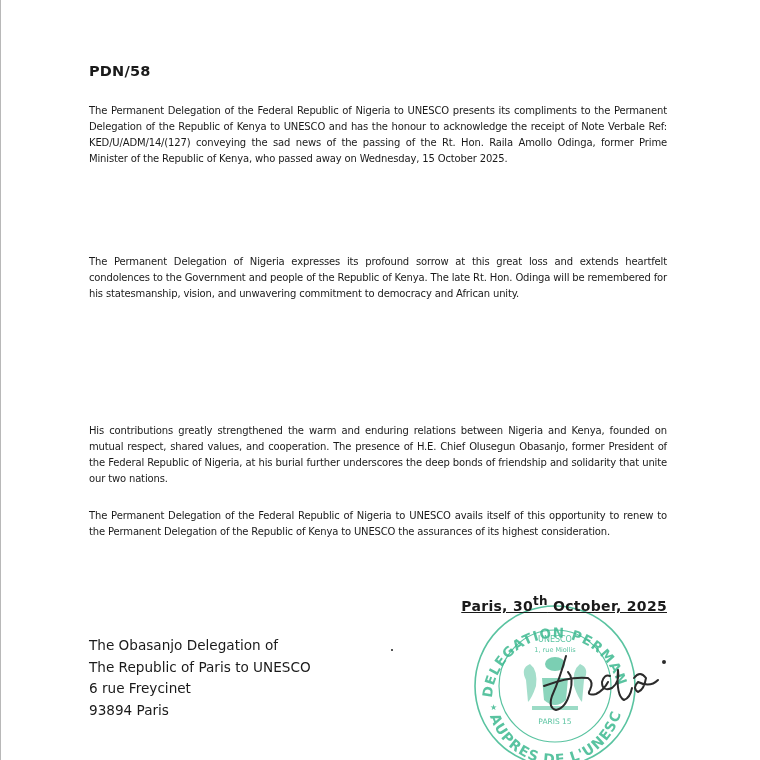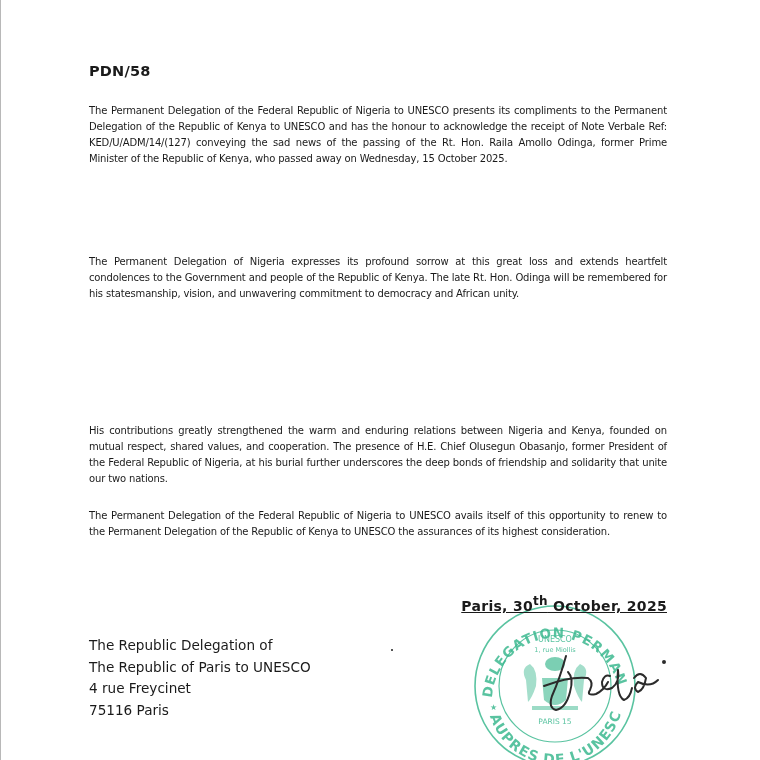--- a/index.html
+++ b/index.html
@@ -112,24 +112,24 @@
   <div class="ref">PDN/58</div>
 
   <p class="para p1">The Permanent Delegation of the Federal Republic of Nigeria to UNESCO presents its compliments to the Permanent Delegation of the Republic of Kenya to UNESCO and has the honour to acknowledge the receipt of Note Verbale Ref: KED/U/ADM/14/(127) conveying the sad news of the passing of the Rt. Hon. Raila Amollo Odinga, former Prime Minister of the Republic of Kenya, who passed away on Wednesday, 15 October 2025.</p>
   <p class="para p2">The Permanent Delegation of Nigeria expresses its profound sorrow at this great loss and extends heartfelt condolences to the Government and people of the Republic of Kenya. The late Rt. Hon. Odinga will be remembered for his statesmanship, vision, and unwavering commitment to democracy and African unity.</p>
   <p class="para p3">His contributions greatly strengthened the warm and enduring relations between Nigeria and Kenya, founded on mutual respect, shared values, and cooperation. The presence of H.E. Chief Olusegun Obasanjo, former President of the Federal Republic of Nigeria, at his burial further underscores the deep bonds of friendship and solidarity that unite our two nations.</p>
   <p class="para p4">The Permanent Delegation of the Federal Republic of Nigeria to UNESCO avails itself of this opportunity to renew to the Permanent Delegation of the Republic of Kenya to UNESCO the assurances of its highest consideration.</p>
 
   <div class="date"><span>Paris, 30</span><sup>th</sup><span> October, 2025</span></div>
 
   <div class="address">
-    <div>The Republic Delegation of</div>
+    <div>The Obasanjo Delegation of</div>
     <div>The Republic of Paris to UNESCO</div>
-    <div>4 rue Freycinet</div>
-    <div>75116 Paris</div>
+    <div>6 rue Freycinet</div>
+    <div>93894 Paris</div>
   </div>
 </div>
 
 <div class="stray-dot"></div>
 
 <svg class="stamp" viewBox="0 0 170 170" xmlns="http://www.w3.org/2000/svg">
   <defs>
     <path id="arcTop" d="M 22 100 A 64 64 0 0 1 148 88" fill="none"></path>
     <path id="arcBottom" d="M 20 118 A 68 68 0 0 0 152 110" fill="none"></path>
   </defs>

